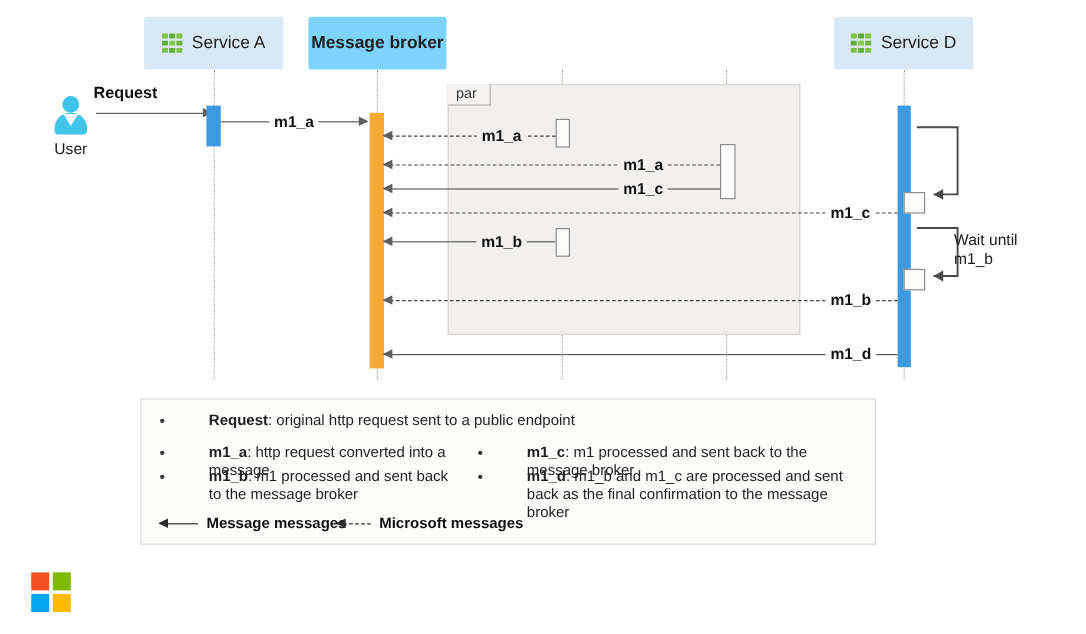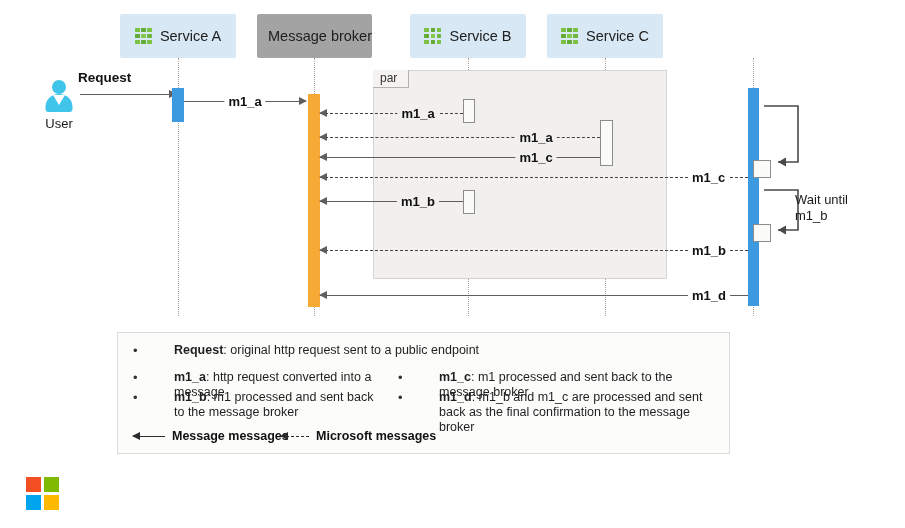--- a/index.html
+++ b/index.html
@@ -10,21 +10,21 @@
   }
   .canvas{position:absolute;left:0;top:0;width:905px;height:528px;}
 
   
   .participant{
     position:absolute;height:44px;border-radius:2px;
     display:flex;align-items:center;justify-content:center;gap:8px;
     font-size:14.5px;color:#20201f;
   }
   .participant.service{background:#d9e8f5;}
-  .participant.broker{background:#a3a3a3;font-weight:normal;justify-content:flex-end;}
+  .participant.broker{background:#7dd3fc;font-weight:bold;}
   .participant .plabel{white-space:nowrap;}
 
   
   .grid-icon{
     width:17px;height:17px;display:grid;flex:0 0 auto;
     grid-template-columns:repeat(3,1fr);grid-template-rows:repeat(3,1fr);
     gap:1.5px;
   }
   .grid-icon i{background:#6eb53f;display:block;border-radius:0.5px;}
   .grid-icon i:nth-child(1){background:#7cc142;}
@@ -168,50 +168,36 @@
         <i></i>
         <i></i>
     </span>
     <span class="plabel">Service A</span>
   </div>
 
   <div class="participant broker" style="left:257px;top:14px;width:115px;">
     <span class="plabel">Message broker</span>
   </div>
 
-  <div class="participant service" style="left:410px;top:14px;width:116px;">
+
+
+  <div class="participant service" style="left:695px;top:14px;width:116px;">
     <span class="grid-icon">
       <i></i>
         <i></i>
         <i></i>
         <i></i>
         <i></i>
         <i></i>
         <i></i>
         <i></i>
         <i></i>
     </span>
-    <span class="plabel">Service B</span>
-  </div>
-
-  <div class="participant service" style="left:547px;top:14px;width:116px;">
-    <span class="grid-icon">
-      <i></i>
-        <i></i>
-        <i></i>
-        <i></i>
-        <i></i>
-        <i></i>
-        <i></i>
-        <i></i>
-        <i></i>
-    </span>
-    <span class="plabel">Service C</span>
-  </div>
-
+    <span class="plabel">Service D</span>
+  </div>
 
   <div class="lifeline" style="left:178px;top:58px;height:258px;"></div>
   <div class="lifeline" style="left:314px;top:58px;height:258px;"></div>
   <div class="lifeline" style="left:468px;top:58px;height:258px;"></div>
   <div class="lifeline" style="left:605px;top:58px;height:258px;"></div>
   <div class="lifeline" style="left:753px;top:58px;height:258px;"></div>
 
   <div class="par-box" style="left:373px;top:70px;width:292px;height:207px;"></div>
   <div class="par-tab" style="left:373px;top:70px;">par</div>
 

